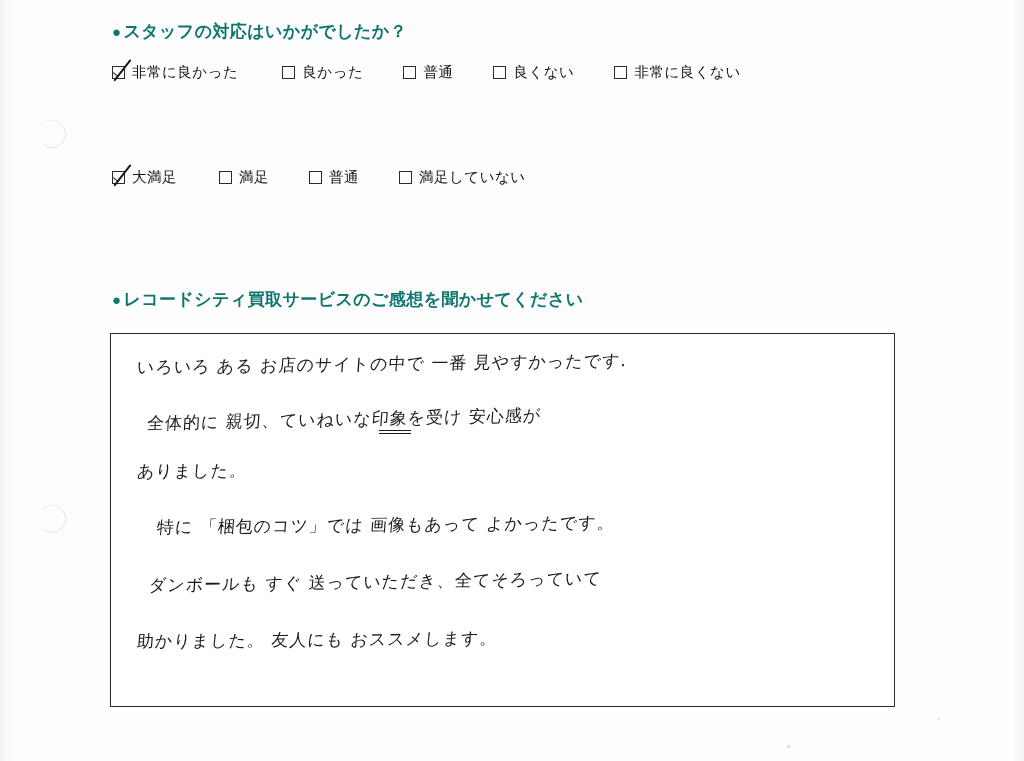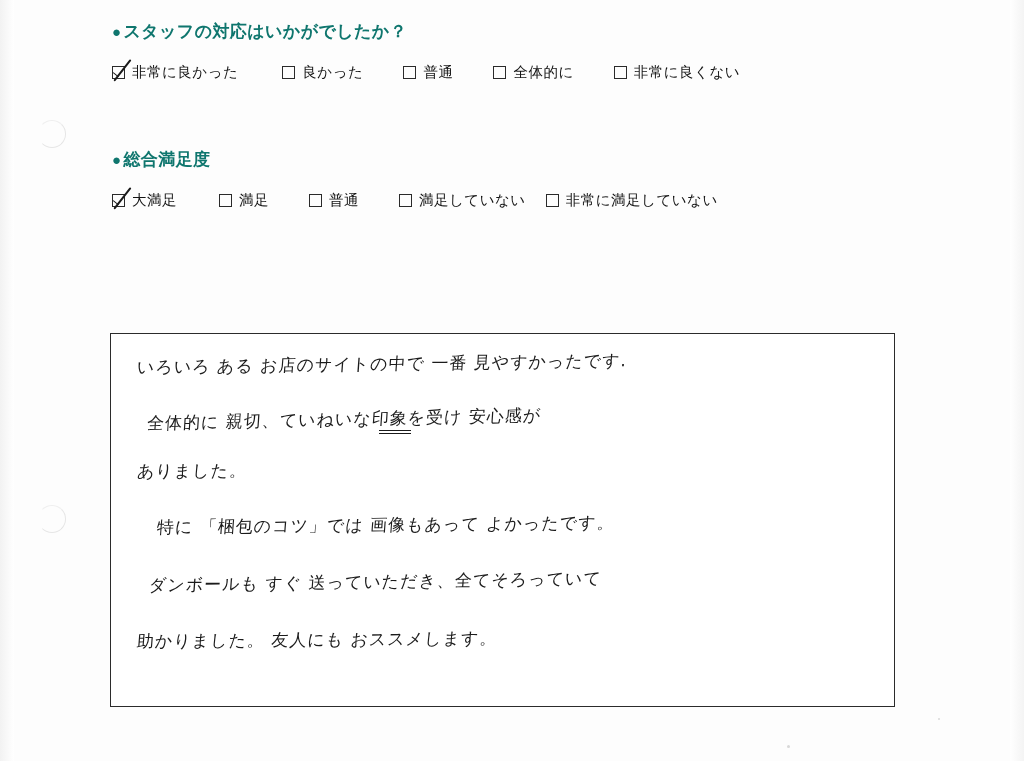--- a/index.html
+++ b/index.html
@@ -196,57 +196,55 @@
       <div class="option" style="margin-right:40px;">
         <span class="box"></span>
         <span class="label">良かった</span>
       </div>
       <div class="option" style="margin-right:40px;">
         <span class="box"></span>
         <span class="label">普通</span>
       </div>
       <div class="option" style="margin-right:40px;">
         <span class="box"></span>
-        <span class="label">全体的に</span>
+        <span class="label">良くない</span>
       </div>
       <div class="option">
         <span class="box"></span>
         <span class="label">非常に良くない</span>
       </div>
     </div>
   </div>
 
   <div class="question" style="top:148px;">
-    <div class="q-title">
-      <span class="bullet">●</span><span>総合満足度</span>
-    </div>
     <div class="options">
       <div class="option checked" style="margin-right:42px;">
         <span class="box"></span>
         <span class="label">大満足</span>
       </div>
       <div class="option" style="margin-right:40px;">
         <span class="box"></span>
         <span class="label">満足</span>
       </div>
       <div class="option" style="margin-right:40px;">
         <span class="box"></span>
         <span class="label">普通</span>
       </div>
       <div class="option" style="margin-right:20px;">
         <span class="box"></span>
         <span class="label">満足していない</span>
       </div>
-      <div class="option">
-        <span class="box"></span>
-        <span class="label">非常に満足していない</span>
-      </div>
-    </div>
-  </div>
-
+    </div>
+  </div>
+
+  <div class="question" style="top:288px;">
+    <div class="q-title">
+      <span class="bullet">●</span><span>レコードシティ買取サービスのご感想を聞かせてください</span>
+    </div>
+  </div>
 
   <div class="comment-box">
     <div class="handwriting">
       <div class="hw-line hw-1">いろいろ ある お店のサイトの中で 一番 見やすかったです.</div>
       <div class="hw-line hw-2">全体的に 親切、ていねいな印象を受け 安心感が</div>
       <div class="strike">
           <span></span>
           <span></span>
         </div>
       <div class="hw-line hw-3">ありました。</div>

